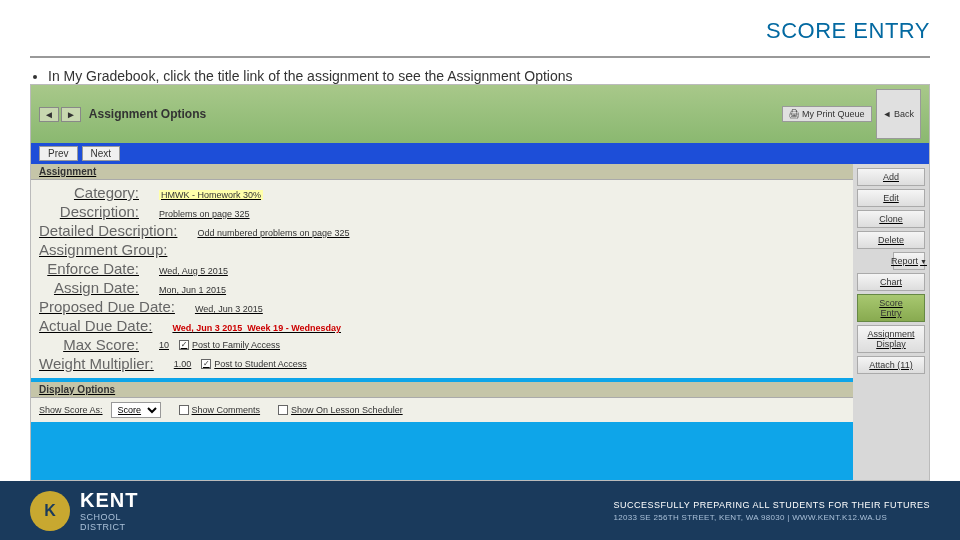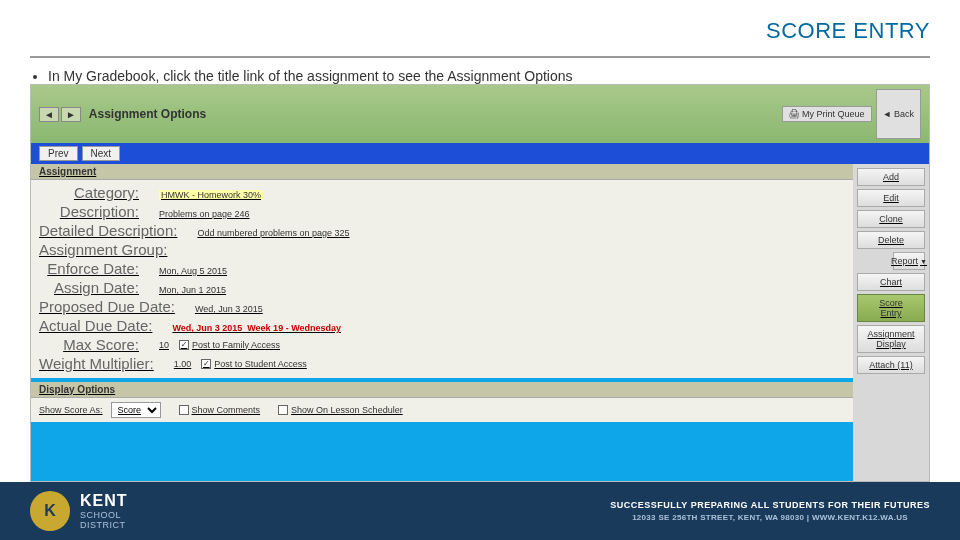--- a/index.html
+++ b/index.html
@@ -292,33 +292,32 @@
       display: flex;
       align-items: center;
       justify-content: center;
       overflow: hidden;
     }
     .logo-text {
       display: flex;
       flex-direction: column;
     }
     .logo-kent {
-      font-size: 16px;
+      font-size: 20px;
       font-weight: bold;
       color: #fff;
       letter-spacing: 1px;
     }
     .logo-subtitle {
       font-size: 9px;
       color: #aac0d8;
       letter-spacing: 0.5px;
     }
     .footer-text {
-      text-align: center;
-      font-weight: bold;
+      text-align: left;
     }
     .footer-tagline {
       font-size: 9px;
       color: #fff;
       letter-spacing: 0.5px;
       margin-bottom: 3px;
     }
     .footer-address {
       font-size: 8px;
       color: #aac0d8;
@@ -369,36 +368,36 @@
         <div class="section-header">Assignment</div>
         <div class="form-area">
 
           <div class="form-row">
             <span class="form-label">Category:</span>
             <span class="form-value highlight">HMWK - Homework 30%</span>
           </div>
 
           <div class="form-row">
             <span class="form-label">Description:</span>
-            <span class="form-value">Problems on page 246</span>
+            <span class="form-value">Problems on page 325</span>
           </div>
 
           <div class="form-row">
             <span class="form-label">Detailed Description:</span>
             <span class="form-value">Odd numbered problems on page 325</span>
           </div>
 
           <div class="form-row">
             <span class="form-label">Assignment Group:</span>
             <span class="form-value"></span>
           </div>
 
           <div class="form-row">
             <span class="form-label">Enforce Date:</span>
-            <span class="form-value">Mon, Aug 5 2015</span>
+            <span class="form-value">Wed, Aug 5 2015</span>
           </div>
 
           <div class="form-row">
             <span class="form-label">Assign Date:</span>
             <span class="form-value">Mon, Jun 1 2015</span>
           </div>
 
           <div class="form-row">
             <span class="form-label">Proposed Due Date:</span>
             <span class="form-value">Wed, Jun 3 2015</span>

